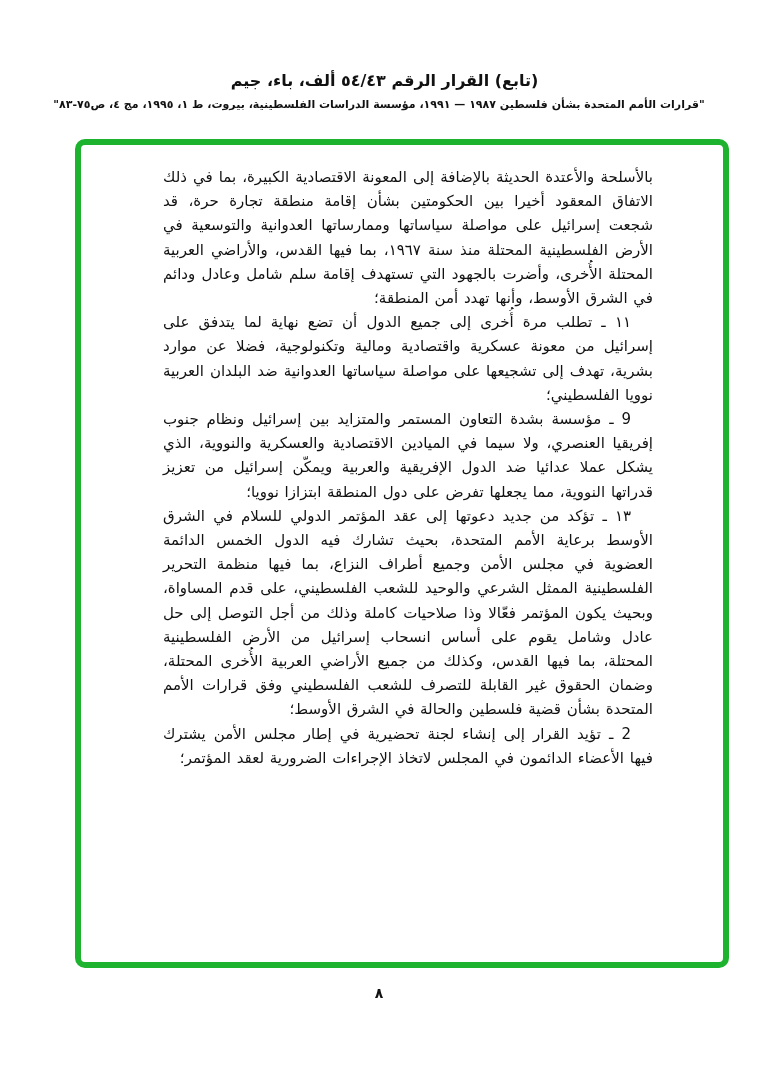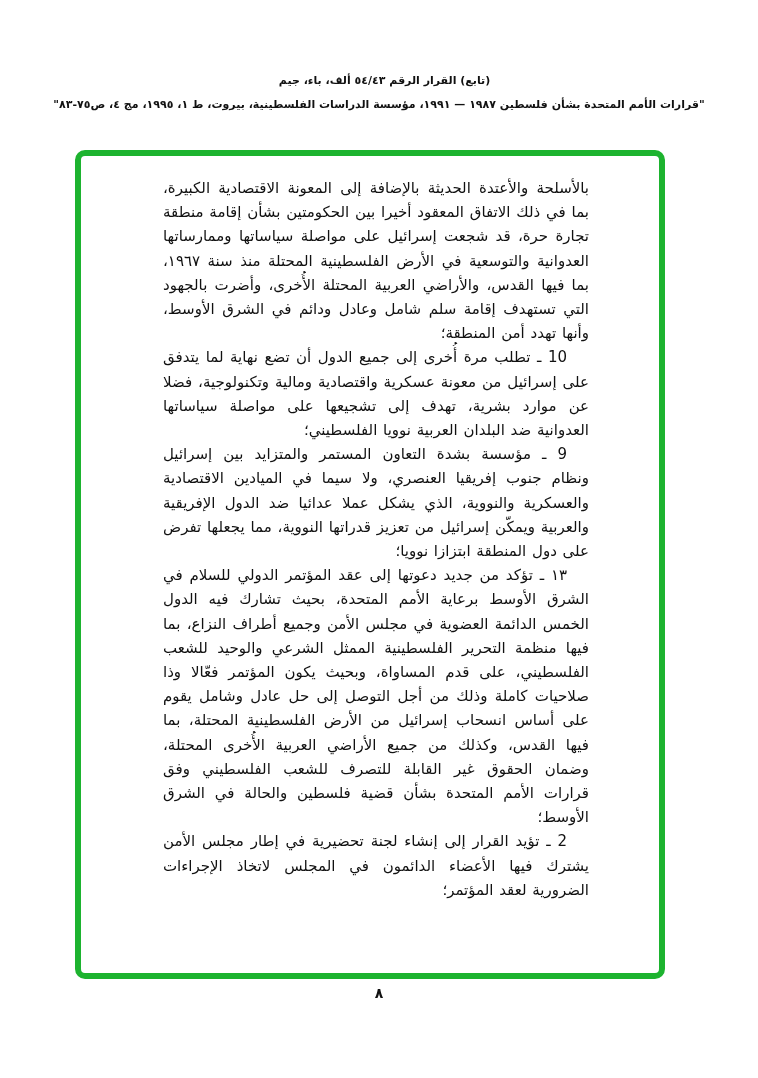--- a/index.html
+++ b/index.html
@@ -17,37 +17,37 @@
     overflow: hidden;
   }
   .header {
     position: absolute;
     top: 70px;
     left: 0;
     right: 0;
     text-align: center;
   }
   .doc-title {
-    font-size: 11px;
+    font-size: 16px;
     line-height: 22px;
     font-weight: bold;
     padding-left: 11px;
   }
   .doc-source {
     font-size: 11px;
     line-height: 17px;
     font-weight: bold;
     margin-top: 4px;
     letter-spacing: 0.1px;
   }
   .frame {
     position: absolute;
-    top: 150px;
+    top: 139px;
     left: 75px;
-    width: 590px;
+    width: 654px;
     height: 829px;
     border: 6px solid #1db32f;
     border-radius: 10px;
     box-sizing: border-box;
     padding: 20px 70px 0 82px;
     background: #ffffff;
   }
   .body-text { width: 100%; }
   .para {
     margin: 0;
@@ -74,20 +74,20 @@
 <body>
 
 <div class="header">
   <div class="doc-title">(تابع) القرار الرقم ٥٤/٤٣ ألف، باء، جيم</div>
   <div class="doc-source">"قرارات الأمم المتحدة بشأن فلسطين ١٩٨٧ — ١٩٩١، مؤسسة الدراسات الفلسطينية، بيروت، ط ١، ١٩٩٥، مج ٤، ص٧٥-٨٣"</div>
 </div>
 
 <div class="frame" style="border-color: rgb(29, 179, 47);">
   <div class="body-text" id="paragraphs">
       <p class="para cont"><span>بالأسلحة والأعتدة الحديثة بالإضافة إلى المعونة الاقتصادية الكبيرة، بما في ذلك الاتفاق المعقود أخيرا بين الحكومتين بشأن إقامة منطقة تجارة حرة، قد شجعت إسرائيل على مواصلة سياساتها وممارساتها العدوانية والتوسعية في الأرض الفلسطينية المحتلة منذ سنة ١٩٦٧، بما فيها القدس، والأراضي العربية المحتلة الأُخرى، وأضرت بالجهود التي تستهدف إقامة سلم شامل وعادل ودائم في الشرق الأوسط، وأنها تهدد أمن المنطقة؛</span></p>
-      <p class="para"><span class="pnum">10 ـ </span><b class="lead">تطلب مرة أُخرى</b><span> إلى جميع الدول أن تضع نهاية لما يتدفق على إسرائيل من معونة عسكرية واقتصادية ومالية وتكنولوجية، فضلا عن موارد بشرية، تهدف إلى تشجيعها على مواصلة سياساتها العدوانية ضد البلدان العربية نوويا الفلسطيني؛</span></p>
+      <p class="para"><span class="pnum">١١ ـ </span><b class="lead">تطلب مرة أُخرى</b><span> إلى جميع الدول أن تضع نهاية لما يتدفق على إسرائيل من معونة عسكرية واقتصادية ومالية وتكنولوجية، فضلا عن موارد بشرية، تهدف إلى تشجيعها على مواصلة سياساتها العدوانية ضد البلدان العربية نوويا الفلسطيني؛</span></p>
       <p class="para"><span class="pnum">9 ـ </span><b class="lead">مؤسسة بشدة</b><span> التعاون المستمر والمتزايد بين إسرائيل ونظام جنوب إفريقيا العنصري، ولا سيما في الميادين الاقتصادية والعسكرية والنووية، الذي يشكل عملا عدائيا ضد الدول الإفريقية والعربية ويمكّن إسرائيل من تعزيز قدراتها النووية، مما يجعلها تفرض على دول المنطقة ابتزازا نوويا؛</span></p>
       <p class="para"><span class="pnum">١٣ ـ </span><b class="lead">تؤكد من جديد</b><span> دعوتها إلى عقد المؤتمر الدولي للسلام في الشرق الأوسط برعاية الأمم المتحدة، بحيث تشارك فيه الدول الخمس الدائمة العضوية في مجلس الأمن وجميع أطراف النزاع، بما فيها منظمة التحرير الفلسطينية الممثل الشرعي والوحيد للشعب الفلسطيني، على قدم المساواة، وبحيث يكون المؤتمر فعّالا وذا صلاحيات كاملة وذلك من أجل التوصل إلى حل عادل وشامل يقوم على أساس انسحاب إسرائيل من الأرض الفلسطينية المحتلة، بما فيها القدس، وكذلك من جميع الأراضي العربية الأُخرى المحتلة، وضمان الحقوق غير القابلة للتصرف للشعب الفلسطيني وفق قرارات الأمم المتحدة بشأن قضية فلسطين والحالة في الشرق الأوسط؛</span></p>
       <p class="para"><span class="pnum">2 ـ </span><b class="lead">تؤيد القرار</b><span> إلى إنشاء لجنة تحضيرية في إطار مجلس الأمن يشترك فيها الأعضاء الدائمون في المجلس لاتخاذ الإجراءات الضرورية لعقد المؤتمر؛</span></p>
     </div>
 </div>
 
 <div class="page-number">٨</div>
 
 </body></html>

